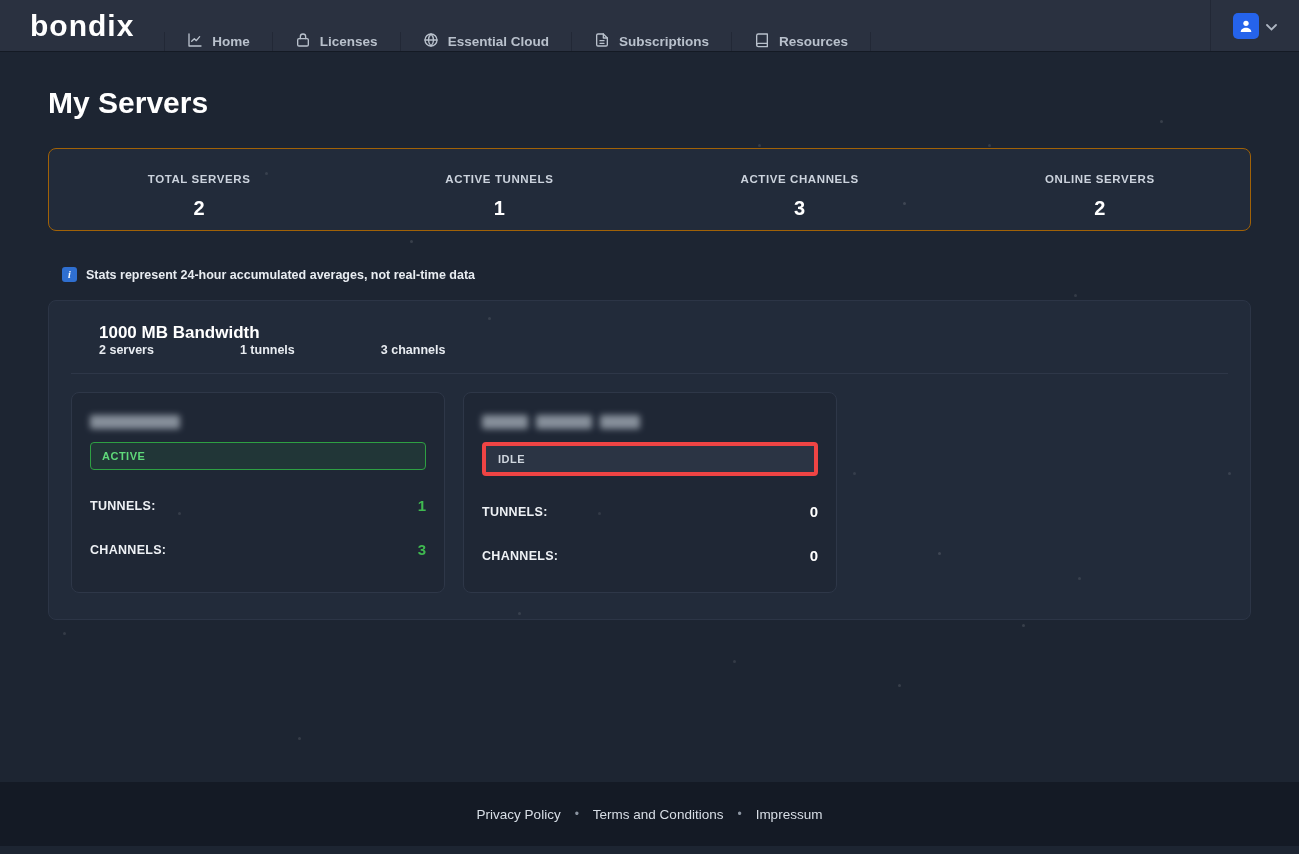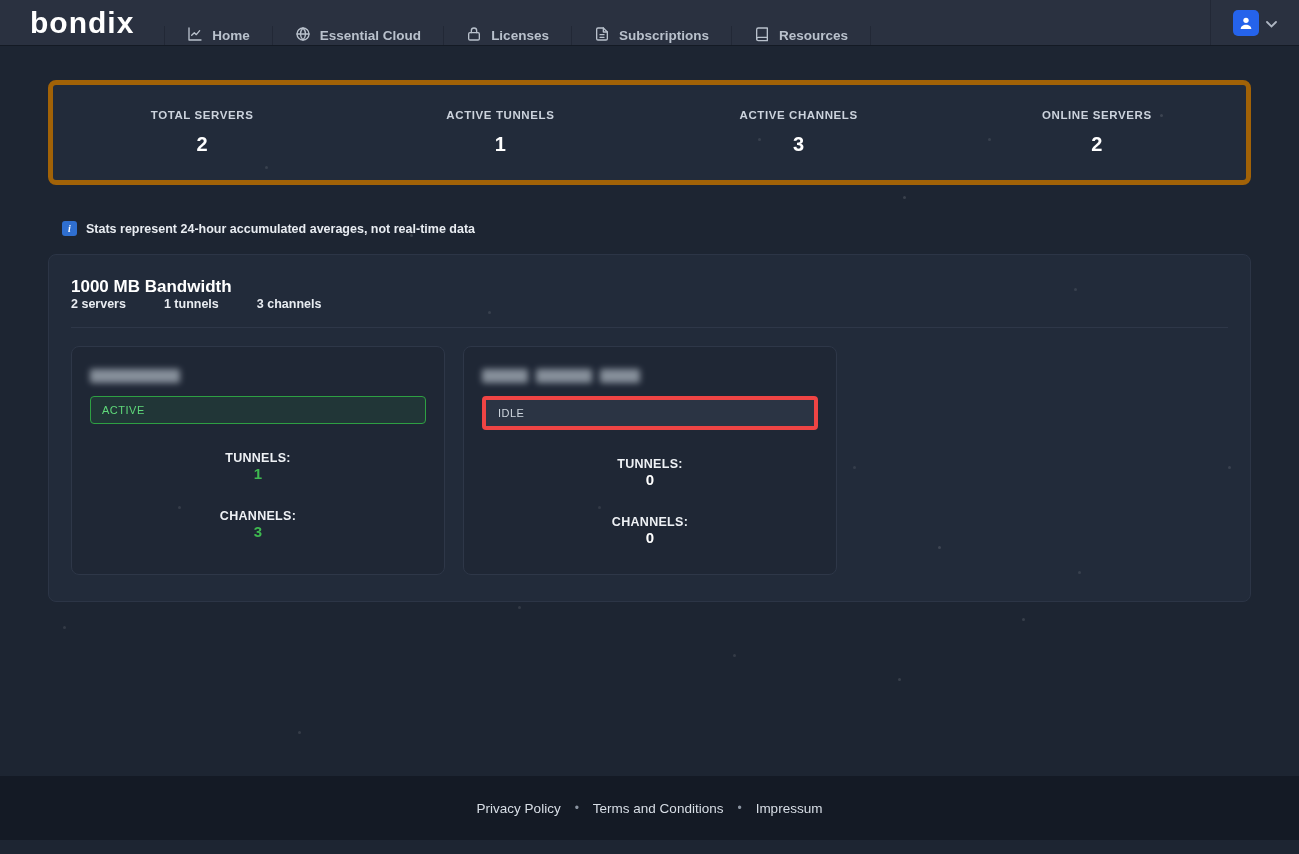--- a/index.html
+++ b/index.html
@@ -10,21 +10,21 @@
     font-family: "Liberation Sans", sans-serif;
     background: #1d2532;
     color: #e5e7eb;
     overflow: hidden;
   }
 
   
   .navbar {
     display: flex;
     align-items: stretch;
-    height: 46px;
+    height: 52px;
     background: #2a3140;
     border-bottom: 1px solid #141a24;
   }
   .logo {
     display: flex;
     align-items: center;
     padding: 0 30px;
     font-size: 30px;
     font-weight: bold;
     letter-spacing: 1px;
@@ -102,23 +102,23 @@
   .page-title {
     font-size: 30px;
     font-weight: bold;
     color: #ffffff;
     margin: 0 0 28px 0;
   }
 
   .stats-panel {
     display: flex;
     background: #222b3a;
-    border: 5px solid #a16207;
+    border: 1px solid #a16207;
     border-radius: 8px;
-    padding: 24px 0 24px 0;
+    padding: 24px 0 10px 0;
   }
   .stat-col { flex: 1; text-align: center; }
   .stat-label {
     font-size: 11.5px;
     font-weight: 700;
     letter-spacing: .6px;
     color: #ccd3dd;
     text-transform: uppercase;
   }
   .stat-value {
@@ -164,22 +164,23 @@
     border-bottom: 1px solid #2e3748;
     flex-direction: column;
   }
   .group-title {
     font-size: 17px;
     font-weight: bold;
     color: #ffffff;
   }
   .group-summary {
     display: flex;
-    gap: 38px;
+    gap: 86px;
     padding-right: 28px;
+    margin-left: 28px;
   }
   .summary-item {
     font-size: 12.5px;
     font-weight: 700;
     color: #e8ecf1;
   }
 
   .server-grid { display: flex; gap: 18px; margin-top: 18px; }
   .server-card {
     width: 374px;
@@ -199,40 +200,39 @@
     background: #98a1ac;
     border-radius: 2px;
     filter: blur(3px);
     opacity: .85;
   }
   .status-badge {
     margin-top: 13px;
     border-radius: 4px;
     padding: 7px 11px;
     font-size: 11px;
-    font-weight: 400;
+    font-weight: 700;
     letter-spacing: .5px;
   }
   .status-badge.active {
     border: 1px solid #2ea043;
     background: rgba(46, 160, 67, 0.13);
     color: #5fd97a;
   }
   .status-badge.idle {
     border: 4px solid #ef4444;
     background: #2b3444;
     color: #cfd6de;
     padding-left: 12px;
   }
   .server-row {
     display: flex;
     justify-content: space-between;
     align-items: center;
     margin-top: 27px;
-    flex-direction: column;
   }
   .server-row-label {
     font-size: 12.5px;
     font-weight: 700;
     letter-spacing: .3px;
     color: #eef1f5;
   }
   .server-row-value {
     font-size: 15px;
     font-weight: 700;
@@ -269,35 +269,35 @@
         <svg width="16" height="16" viewBox="0 0 24 24" fill="none" stroke="currentColor" stroke-width="2" stroke-linecap="round" stroke-linejoin="round">
             <path d="M3 3v18h18"></path>
             <path d="M7 14l4-4 3 3 5-6"></path>
           </svg>
       </span>
       <span>Home</span>
     </div>
     <div class="nav-item">
       <span>
         <svg width="16" height="16" viewBox="0 0 24 24" fill="none" stroke="currentColor" stroke-width="2" stroke-linecap="round">
+            <rect x="4" y="10" width="16" height="11" rx="2"></rect>
+            <path d="M8 10V7a4 4 0 0 1 8 0v3"></path>
+          </svg>
+      </span>
+      <span>Licenses</span>
+    </div>
+    <div class="nav-item">
+      <span>
+        <svg width="16" height="16" viewBox="0 0 24 24" fill="none" stroke="currentColor" stroke-width="2" stroke-linecap="round">
             <circle cx="12" cy="12" r="9"></circle>
             <path d="M3 12h18"></path>
             <path d="M12 3c2.5 2.6 3.8 5.7 3.8 9S14.5 18.4 12 21c-2.5-2.6-3.8-5.7-3.8-9S9.5 5.6 12 3z"></path>
           </svg>
       </span>
       <span>Essential Cloud</span>
-    </div>
-    <div class="nav-item">
-      <span>
-        <svg width="16" height="16" viewBox="0 0 24 24" fill="none" stroke="currentColor" stroke-width="2" stroke-linecap="round">
-            <rect x="4" y="10" width="16" height="11" rx="2"></rect>
-            <path d="M8 10V7a4 4 0 0 1 8 0v3"></path>
-          </svg>
-      </span>
-      <span>Licenses</span>
     </div>
     <div class="nav-item">
       <span>
         <svg width="16" height="16" viewBox="0 0 24 24" fill="none" stroke="currentColor" stroke-width="2" stroke-linecap="round" stroke-linejoin="round">
             <path d="M14 3H6a2 2 0 0 0-2 2v14a2 2 0 0 0 2 2h12a2 2 0 0 0 2-2V9z"></path>
             <path d="M14 3v6h6"></path>
             <path d="M9 13h6"></path>
             <path d="M9 17h6"></path>
           </svg>
       </span>
@@ -325,20 +325,21 @@
       <svg width="11" height="7" viewBox="0 0 11 7" fill="none" stroke="#aeb6c2" stroke-width="1.8" stroke-linecap="round">
           <path d="M1 1l4.5 4.5L10 1"></path>
         </svg>
     </span>
   </div>
 </header>
 
 <main class="main">
   <div class="stars"></div>
 
+  <h1 class="page-title">My Servers</h1>
 
   <section class="stats-panel">
     <div class="stat-col">
       <div class="stat-label">TOTAL SERVERS</div>
       <div class="stat-value">2</div>
     </div>
     <div class="stat-col">
       <div class="stat-label">ACTIVE TUNNELS</div>
       <div class="stat-value">1</div>
     </div>

